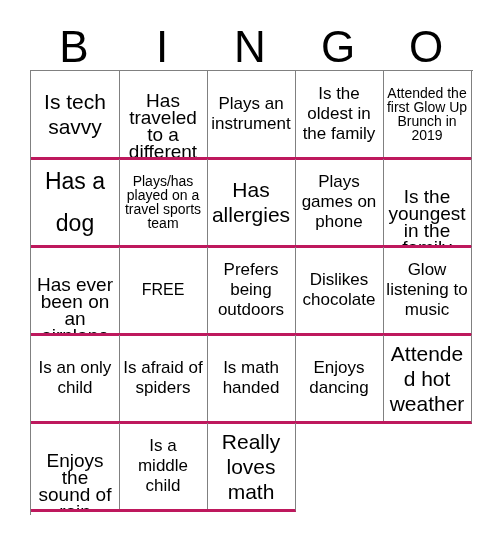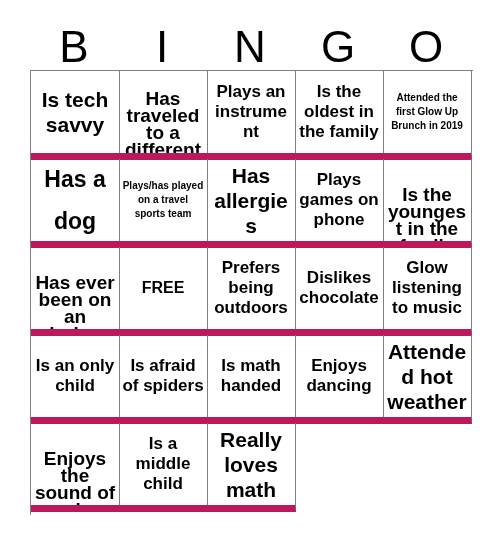--- a/index.html
+++ b/index.html
@@ -54,46 +54,45 @@
     height: 444px;
     display: grid;
     grid-template-columns: repeat(5, 88px);
     grid-template-rows: repeat(5, 88px);
     border-left: 1px solid #808080;
     border-top: 1px solid #808080;
     box-sizing: content-box;
   }
   .cell {
     border-right: 1px solid #808080;
-    border-bottom: 7px solid #be185d;
+    border-bottom: 3px solid #be185d;
     box-sizing: border-box;
     width: 89px;
     height: 89px;
     display: flex;
     align-items: center;
     justify-content: flex-start;
     text-align: center;
     padding: 2px 3px;
     overflow: hidden;
-    font-weight: bold;
   }
   .cell-text {
     display: block;
     width: 100%;
     text-align: center;
     color: #000000;
     word-wrap: break-word;
   }
 
   
   .fs-xl  { font-size: 23px; line-height: 42px; }
   .fs-lg  { font-size: 21px; line-height: 25px; }
   .fs-md  { font-size: 17px; line-height: 20px; }
   .fs-sm  { font-size: 19px; line-height: 17px; margin-top: 40px; }
-  .fs-xs  { font-size: 10px; line-height: 14px; }
+  .fs-xs  { font-size: 14px; line-height: 14px; }
   .fs-free{ font-size: 16px; line-height: 28px; }
 </style>
 </head>
 <body>
 
 <div class="card">
 
   <div class="header-row">
     <div class="header-cell">B</div>
     <div class="header-cell">I</div>

